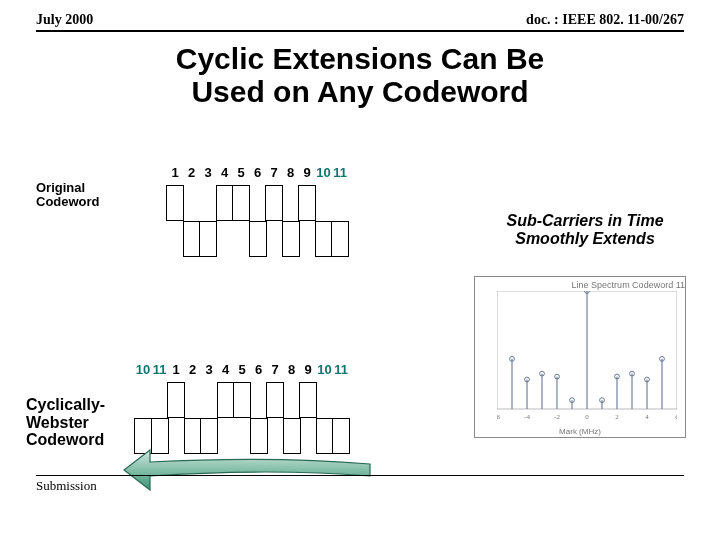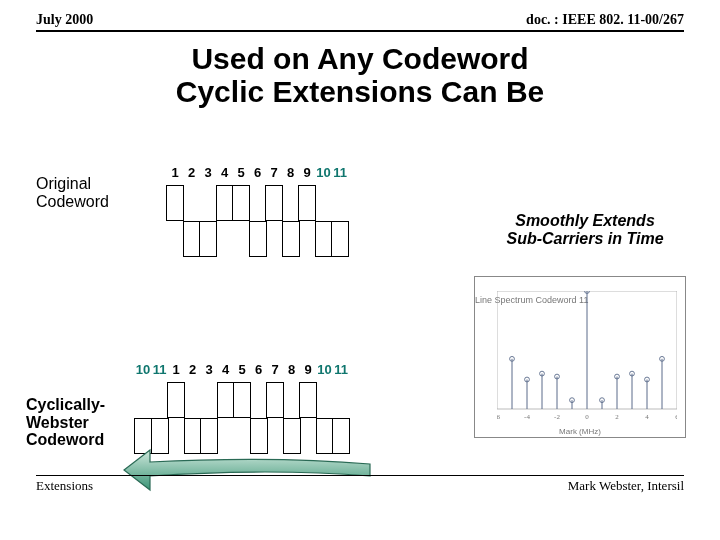--- a/index.html
+++ b/index.html
@@ -35,25 +35,25 @@
     left: 0;
     right: 0;
     text-align: center;
     font-family: Arial, sans-serif;
     font-weight: bold;
     font-size: 30px;
     line-height: 1.1;
   }
   .label-original {
     position: absolute;
-    top: 175px;
+    top: 181px;
     left: 36px;
     font-family: Arial, sans-serif;
-    font-weight: normal;
-    font-size: 16px;
+    font-weight: bold;
+    font-size: 13px;
     line-height: 1.1;
   }
   .label-cyclic {
     position: absolute;
     top: 396px;
     left: 26px;
     font-family: Arial, sans-serif;
     font-weight: bold;
     font-size: 16px;
     line-height: 1.1;
@@ -100,24 +100,24 @@
     position: absolute;
     top: 276px;
     left: 474px;
     width: 210px;
     height: 160px;
     border: 1px solid #888;
     background: #fff;
   }
   .spectrum-title {
     position: absolute;
-    top: 18px;
+    top: 3px;
     left: 0;
     right: 0;
-    text-align: left;
+    text-align: right;
     font-size: 9px;
     color: #777;
     font-family: Arial, sans-serif;
   }
   .spectrum-xlabel {
     position: absolute;
     bottom: 1px;
     left: 0;
     right: 0;
     text-align: center;
@@ -161,38 +161,38 @@
 </head>
 <body>
 
 <div class="page">
   <div class="header">
     <span>July 2000</span>
     <span>doc. : IEEE 802. 11-00/267</span>
   </div>
 
   <div class="title">
+    <div>Cyclic Extensions Can Be</div>
     <div>Used on Any Codeword</div>
-    <div>Cyclic Extensions Can Be</div>
   </div>
 
   <div class="label-original">
     <div>Original</div>
     <div>Codeword</div>
   </div>
 
   <div class="label-cyclic">
     <div>Cyclically-</div>
     <div>Webster</div>
     <div>Codeword</div>
   </div>
 
   <div class="label-smooth">
+    <div>Sub-Carriers in Time</div>
     <div>Smoothly Extends</div>
-    <div>Sub-Carriers in Time</div>
   </div>
 
   <div class="codeword codeword-original" id="orig-cw">
       <div class="num" style="left: 0px;">1</div>
       <div class="section up" style="left: 0px;"></div>
       <div class="num" style="left: 16.5px;">2</div>
       <div class="section down" style="left: 16.5px;"></div>
       <div class="num" style="left: 33px;">3</div>
       <div class="section down" style="left: 33px;"></div>
       <div class="num" style="left: 49.5px;">4</div>
@@ -296,16 +296,15 @@
         <linearGradient id="ag" x1="0" y1="0" x2="0" y2="1">
           <stop offset="0" stop-color="#cfe8dc"></stop>
           <stop offset="1" stop-color="#3a9476"></stop>
         </linearGradient>
       </defs>
       <path d="M 30 4 L 30 16 Q 150 10 250 18 L 250 30 Q 150 22 30 30 L 30 44 L 4 24 Z" fill="url(#ag)" stroke="#2a6a55" stroke-width="1.2"></path>
     </svg>
   </div>
 
   <div class="footer">
-    <span>Extensions</span>
-    <span>Mark Webster, Intersil</span>
+    <span>Submission</span>
   </div>
 </div>
 
 </body></html>

